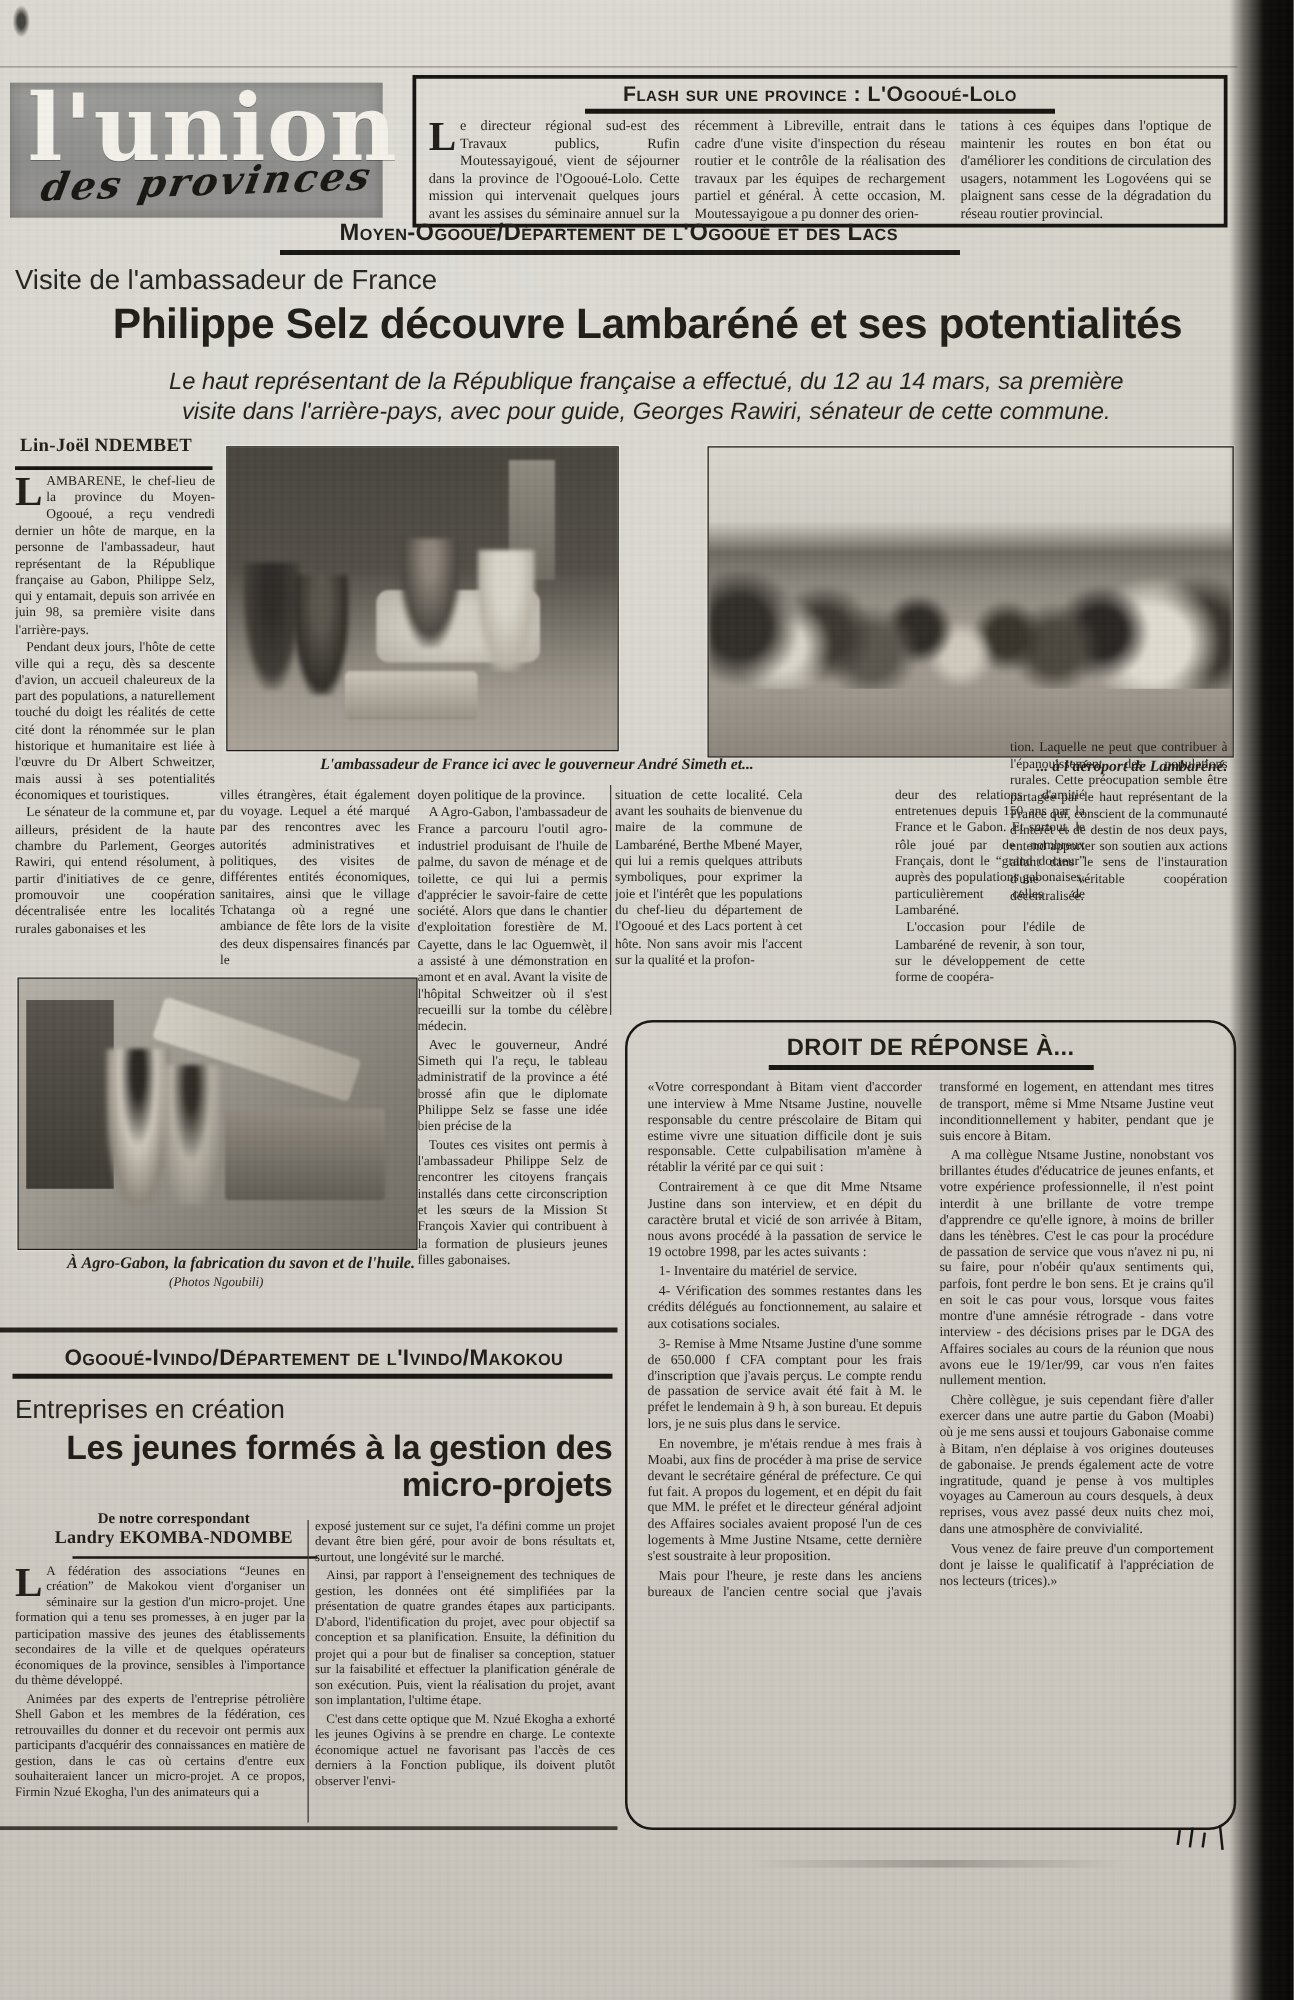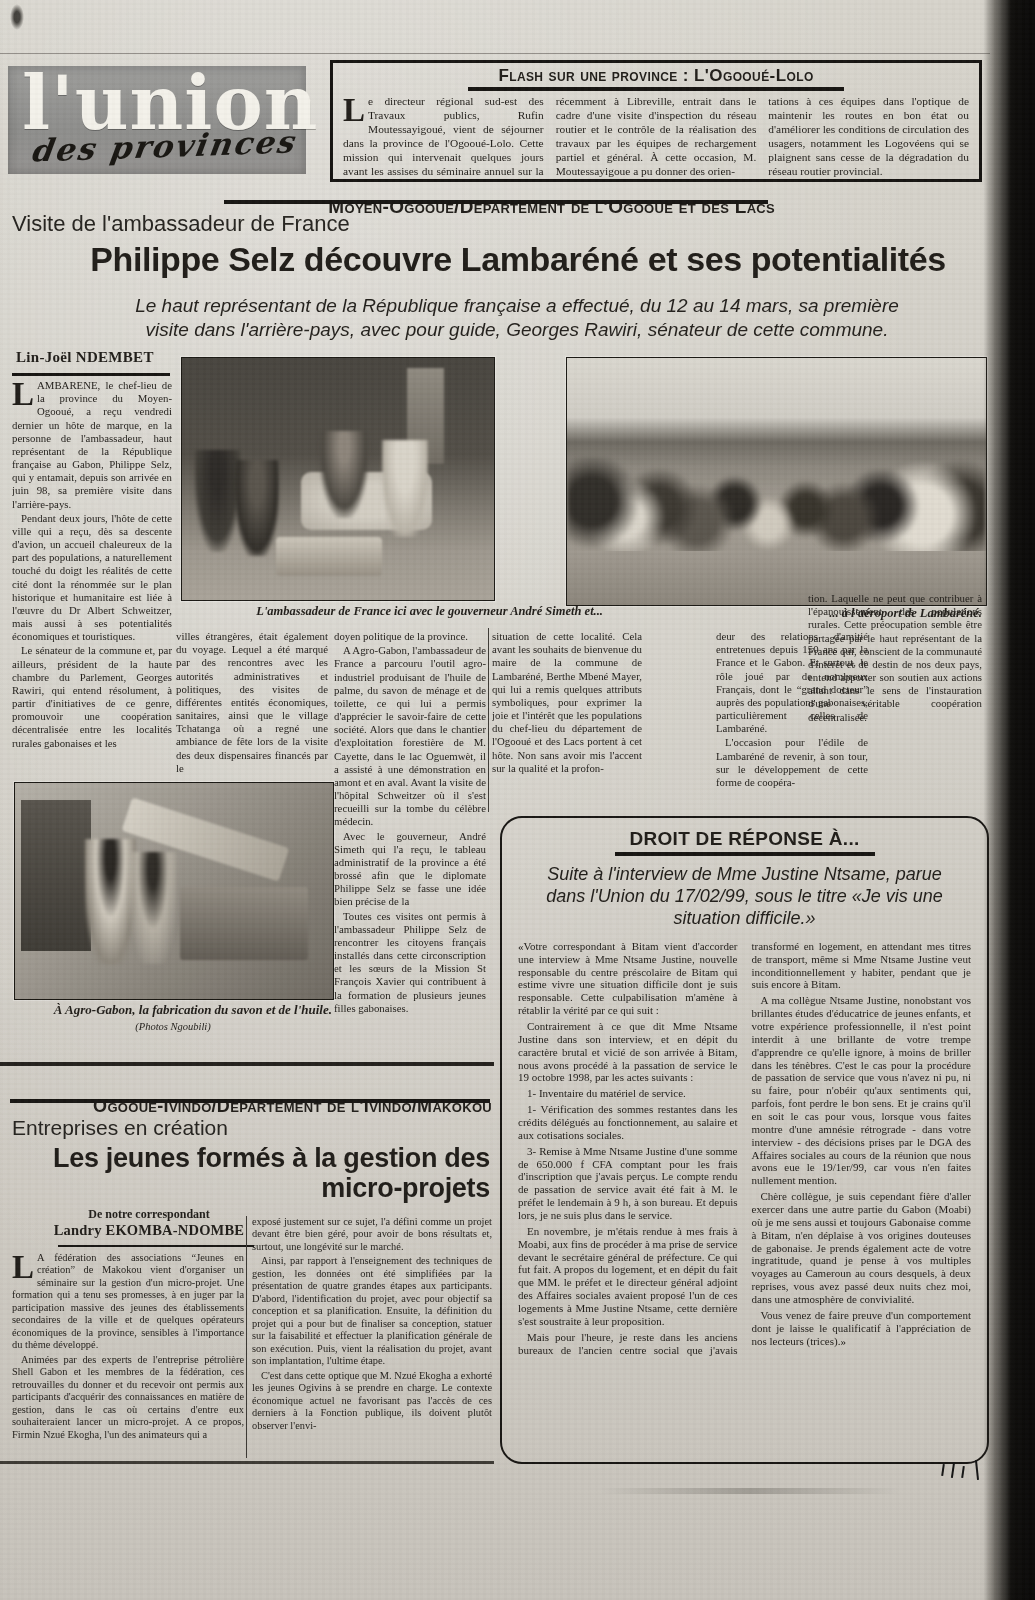--- a/index.html
+++ b/index.html
@@ -27,21 +27,21 @@
   
   .flash{left:330px;top:60px;width:652px;height:122px;border:3px solid #12100d;box-sizing:border-box;padding:3px 10px;}
   .flash-head{font-family:"Liberation Sans",sans-serif;font-weight:bold;font-variant-caps:small-caps;
     font-size:17px;text-align:center;letter-spacing:.4px;}
   .flash-bar{width:60%;height:4px;background:#14120f;margin:1px auto 4px;}
   .flash-cols{display:flex;gap:12px;font-size:11.4px;line-height:1.22;text-align:justify;overflow:hidden;height:82px;}
   .flash-cols .c{flex:1;}
   .dc{float:left;font-weight:bold;font-size:33px;line-height:.8;padding:2px 3px 0 0;}
   
   .sec-head{font-family:"Liberation Sans",sans-serif;font-weight:bold;font-variant-caps:small-caps;
-    text-align:right;letter-spacing:.3px;margin-top:20px;}
+    text-align:center;letter-spacing:.3px;}
   .sec1{left:215px;top:176px;width:560px;font-size:19px;}
   .sec1-bar{left:224px;top:200px;width:544px;height:4px;}
   .sec2{left:10px;top:1076px;width:482px;font-size:18px;}
   .sec2-bar{left:10px;top:1099px;width:480px;height:4px;}
   .sec2-toprule{left:0;top:1062px;width:494px;height:4px;background:#211e1a;}
   
   .kicker{font-family:"Liberation Sans",sans-serif;color:#23211d;}
   .kicker1{left:12px;top:211px;font-size:22px;}
   .headline1{left:28px;top:240px;width:980px;text-align:center;font-family:"Liberation Sans",sans-serif;
     font-weight:bold;font-size:34px;letter-spacing:-.4px;}
@@ -109,21 +109,21 @@
   .droit-deck{font-family:"Liberation Sans",sans-serif;font-style:italic;font-size:18px;line-height:1.22;
     text-align:center;margin:0 auto 10px;width:430px;}
   .droit-body{column-count:2;column-gap:14px;height:446px;overflow:hidden;
     font-size:11px;line-height:1.17;text-align:justify;}
   .droit-body p{margin:0 0 3px;}
   .droit-body p + p{text-indent:9px;}
   
   .kicker2{left:12px;top:1116px;font-size:21px;}
   .headline2{left:28px;top:1143px;width:462px;text-align:right;font-family:"Liberation Sans",sans-serif;
     font-weight:bold;font-size:27px;line-height:1.12;letter-spacing:-.3px;}
-  .byline2{left:44px;top:1207px;width:210px;text-align:center;font-weight:bold;}
+  .byline2{left:34px;top:1207px;width:210px;text-align:center;font-weight:bold;}
   .byline2 .role{font-size:12px;}
   .byline2 .name{font-size:14.5px;letter-spacing:.2px;}
   .byline2-rule{left:58px;top:1245px;width:196px;height:2px;}
   .a2col{font-size:10.4px;line-height:1.2;text-align:justify;overflow:hidden;}
   .a2col p{margin:0 0 2px;}
   .a2col p + p{text-indent:9px;}
   .a2-left{left:12px;top:1252px;width:232px;height:206px;}
   .a2-right{left:252px;top:1216px;width:240px;height:242px;}
   .a2-vrule{left:246px;top:1216px;height:242px;}
   .bottom-rule{left:0;top:1461px;width:494px;height:3px;background:#3a3731;}
@@ -214,26 +214,25 @@
     <div class="machine"></div>
     <div class="fig1"></div>
     <div class="fig2"></div>
   </div>
   <div class="abs caption cap3">À Agro-Gabon, la fabrication du savon et de l'huile.</div>
   <div class="abs cap3-credit">(Photos Ngoubili)</div>
 
   <div class="abs droit">
     <div class="droit-head">DROIT DE RÉPONSE À...</div>
     <div class="droit-bar"></div>
-    <div class="droit-deck">Suite à l'interview de Mme Justine Ntsame, parue dans l'Union du 17/02/99, sous le titre «Je vis une situation difficile.»</div>
     <div class="droit-body">
       <p>«Votre correspondant à Bitam vient d'accorder une interview à Mme Ntsame Justine, nouvelle responsable du centre préscolaire de Bitam qui estime vivre une situation difficile dont je suis responsable. Cette culpabilisation m'amène à rétablir la vérité par ce qui suit :</p>
       <p>Contrairement à ce que dit Mme Ntsame Justine dans son interview, et en dépit du caractère brutal et vicié de son arrivée à Bitam, nous avons procédé à la passation de service le 19 octobre 1998, par les actes suivants :</p>
       <p>1- Inventaire du matériel de service.</p>
-      <p>1- Vérification des sommes restantes dans les crédits délégués au fonctionnement, au salaire et aux cotisations sociales.</p>
+      <p>4- Vérification des sommes restantes dans les crédits délégués au fonctionnement, au salaire et aux cotisations sociales.</p>
       <p>3- Remise à Mme Ntsame Justine d'une somme de 650.000 f CFA comptant pour les frais d'inscription que j'avais perçus. Le compte rendu de passation de service avait été fait à M. le préfet le lendemain à 9 h, à son bureau. Et depuis lors, je ne suis plus dans le service.</p>
       <p>En novembre, je m'étais rendue à mes frais à Moabi, aux fins de procéder à ma prise de service devant le secrétaire général de préfecture. Ce qui fut fait. A propos du logement, et en dépit du fait que MM. le préfet et le directeur général adjoint des Affaires sociales avaient proposé l'un de ces logements à Mme Justine Ntsame, cette dernière s'est soustraite à leur proposition.</p>
       <p>Mais pour l'heure, je reste dans les anciens bureaux de l'ancien centre social que j'avais transformé en logement, en attendant mes titres de transport, même si Mme Ntsame Justine veut inconditionnellement y habiter, pendant que je suis encore à Bitam.</p>
       <p>A ma collègue Ntsame Justine, nonobstant vos brillantes études d'éducatrice de jeunes enfants, et votre expérience professionnelle, il n'est point interdit à une brillante de votre trempe d'apprendre ce qu'elle ignore, à moins de briller dans les ténèbres. C'est le cas pour la procédure de passation de service que vous n'avez ni pu, ni su faire, pour n'obéir qu'aux sentiments qui, parfois, font perdre le bon sens. Et je crains qu'il en soit le cas pour vous, lorsque vous faites montre d'une amnésie rétrograde - dans votre interview - des décisions prises par le DGA des Affaires sociales au cours de la réunion que nous avons eue le 19/1er/99, car vous n'en faites nullement mention.</p>
       <p>Chère collègue, je suis cependant fière d'aller exercer dans une autre partie du Gabon (Moabi) où je me sens aussi et toujours Gabonaise comme à Bitam, n'en déplaise à vos origines douteuses de gabonaise. Je prends également acte de votre ingratitude, quand je pense à vos multiples voyages au Cameroun au cours desquels, à deux reprises, vous avez passé deux nuits chez moi, dans une atmosphère de convivialité.</p>
       <p>Vous venez de faire preuve d'un comportement dont je laisse le qualificatif à l'appréciation de nos lecteurs (trices).»</p>
     </div>
   </div>
 
   <div class="abs sec2-toprule"></div>

